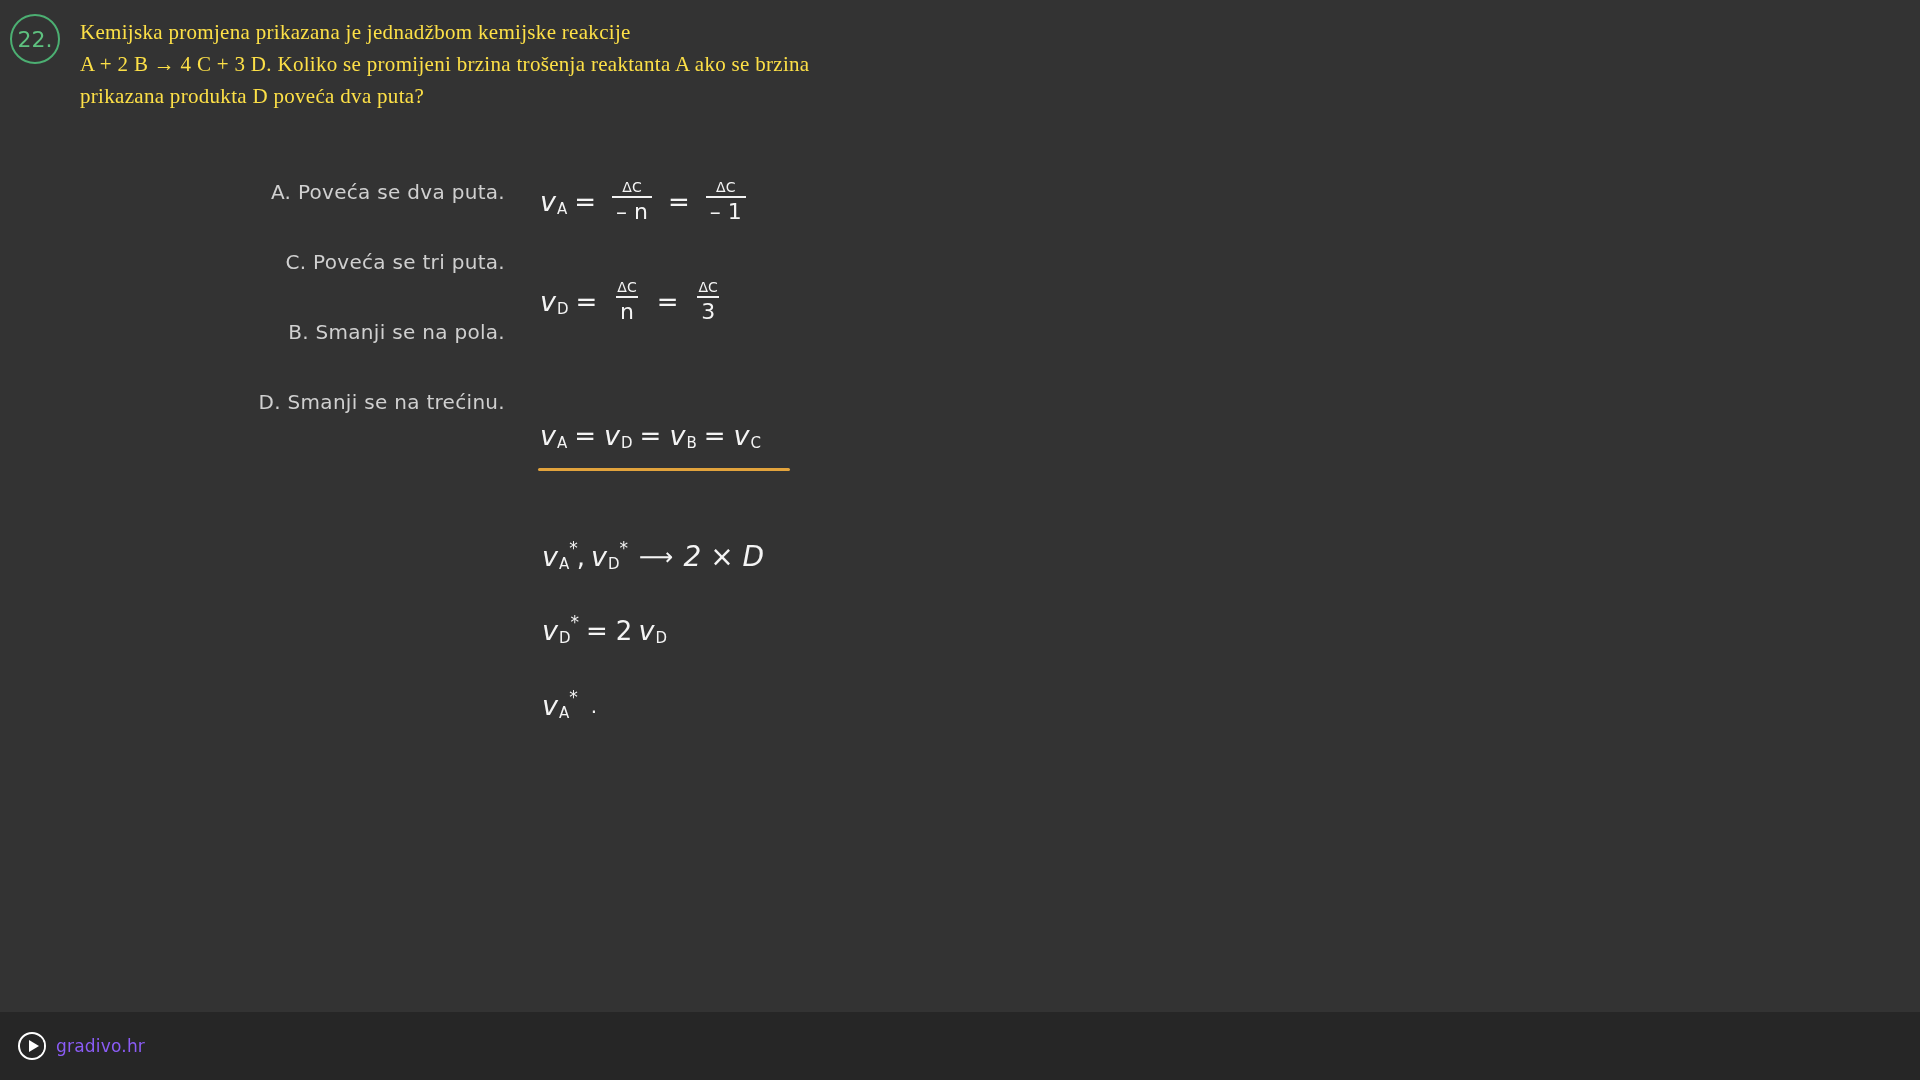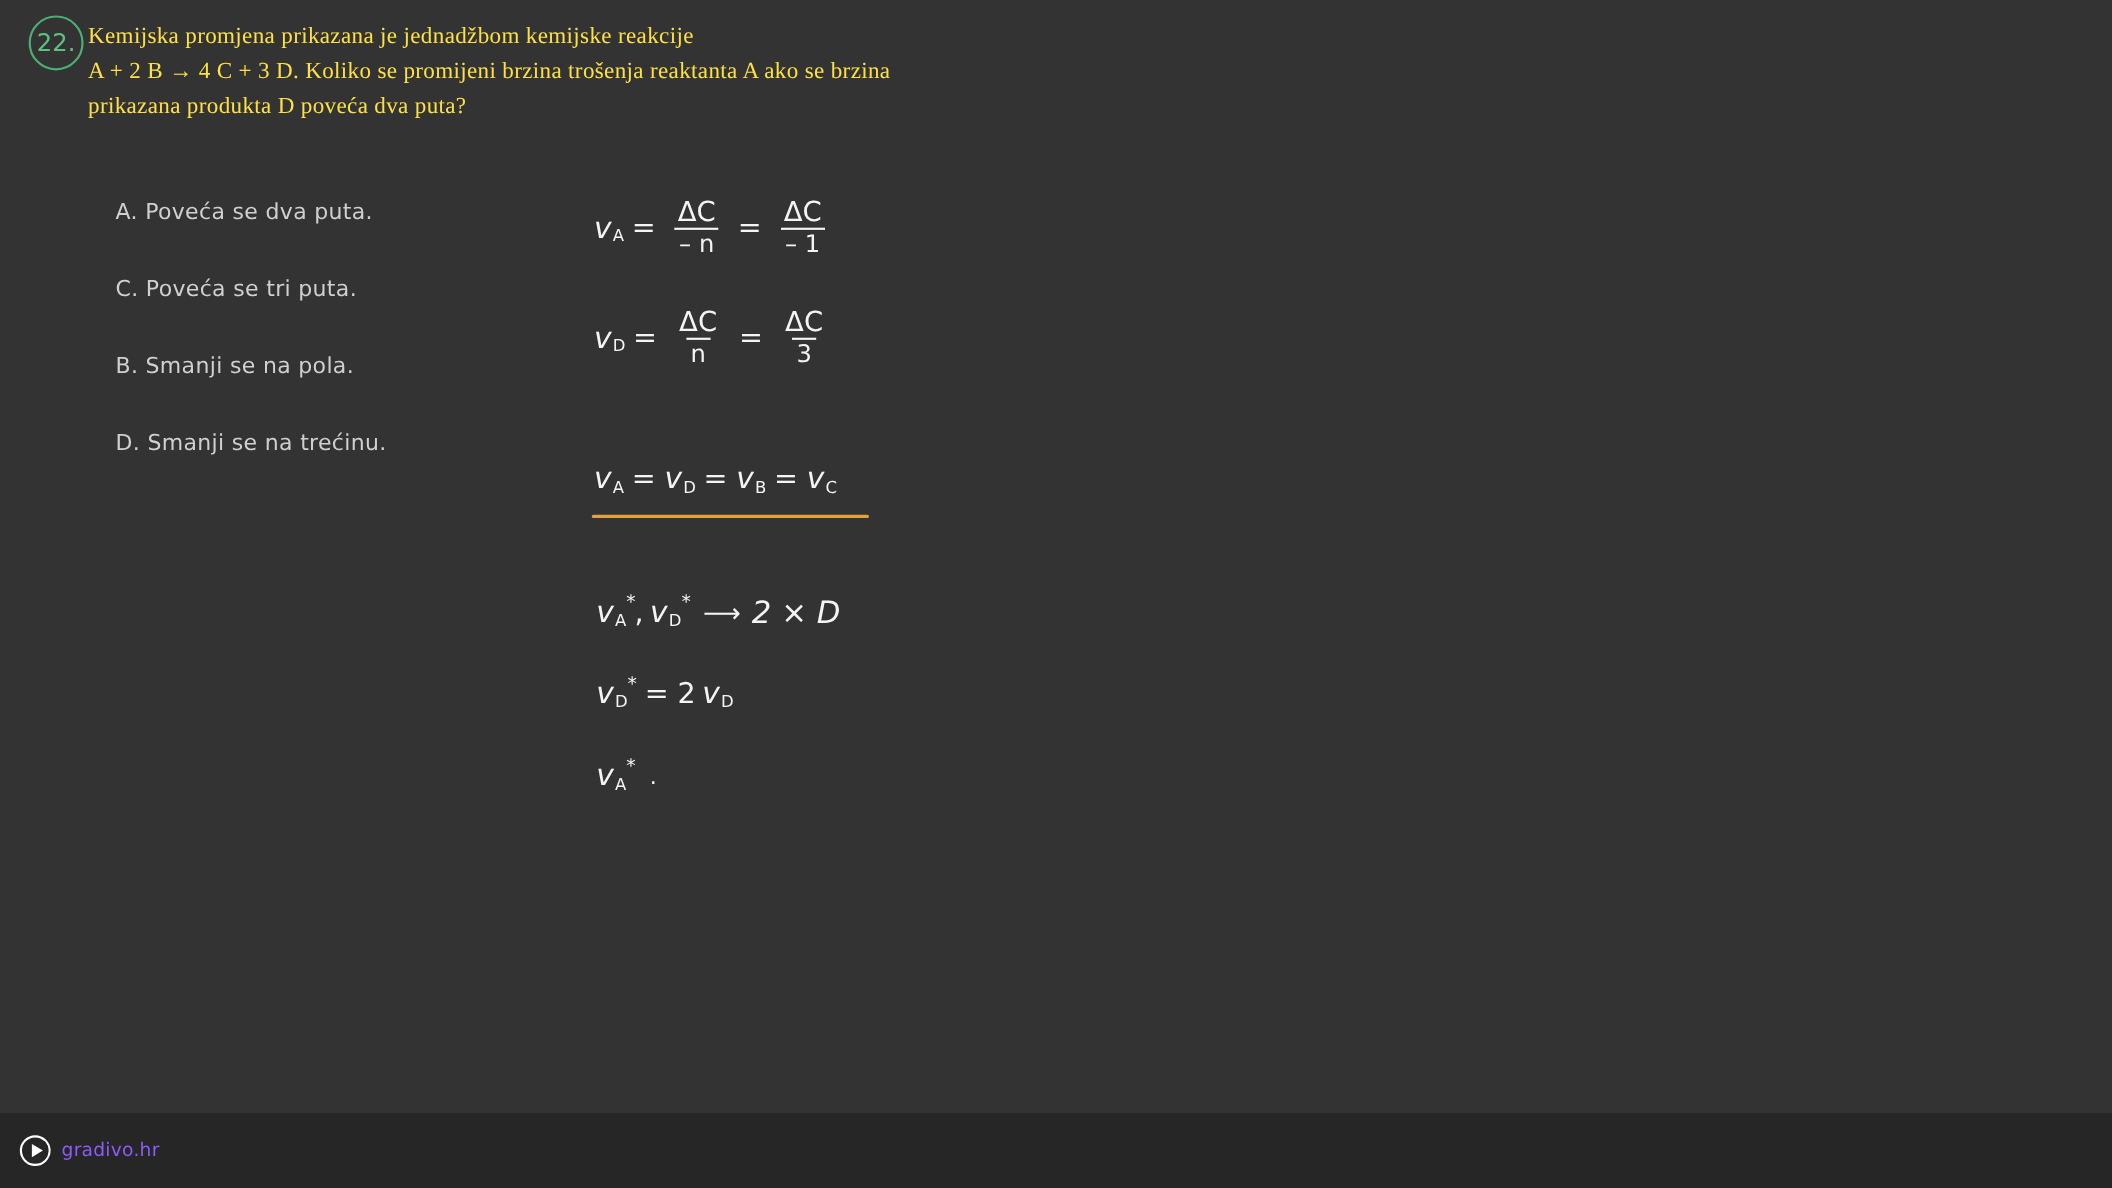--- a/index.html
+++ b/index.html
@@ -35,40 +35,40 @@
     height: 46px;
     border: 2px solid #4caf72;
     border-radius: 50%;
     color: #5ec17f;
     font-size: 22px;
     font-family: "DejaVu Sans", sans-serif;
     display: flex;
     align-items: center;
     justify-content: center;
     letter-spacing: 0px;
-    margin-left: 16px;
   }
   .question-text {
     position: absolute;
     left: 80px;
     top: 16px;
     width: 1100px;
     color: #fde047;
     font-size: 21px;
     line-height: 32px;
     font-family: Liberation Serif, serif;
     letter-spacing: 0.3px;
   }
   .question-text div { white-space: nowrap; }
 
   .answers {
     position: absolute;
     left: 105px;
     top: 180px;
     width: 400px;
+    text-align: right;
   }
   .answer {
     color: #d0d0d0;
     font-size: 20px;
     margin-bottom: 46px;
     font-family: "DejaVu Sans", sans-serif;
     letter-spacing: 0.3px;
   }
 
   
@@ -101,21 +101,21 @@
     left: 1px;
   }
   .frac {
     display: inline-flex;
     flex-direction: column;
     align-items: center;
     margin: 0 8px;
     vertical-align: middle;
   }
   .frac .num {
-    font-size: 25px;
+    font-size: 14px;
     padding: 0 4px 2px 4px;
     line-height: 1;
   }
   .frac .den {
     font-size: 22px;
     padding: 3px 4px 0 4px;
     line-height: 1;
     border-top: 2px solid #f2f2f2;
   }
   .eq { margin: 0 8px; }

